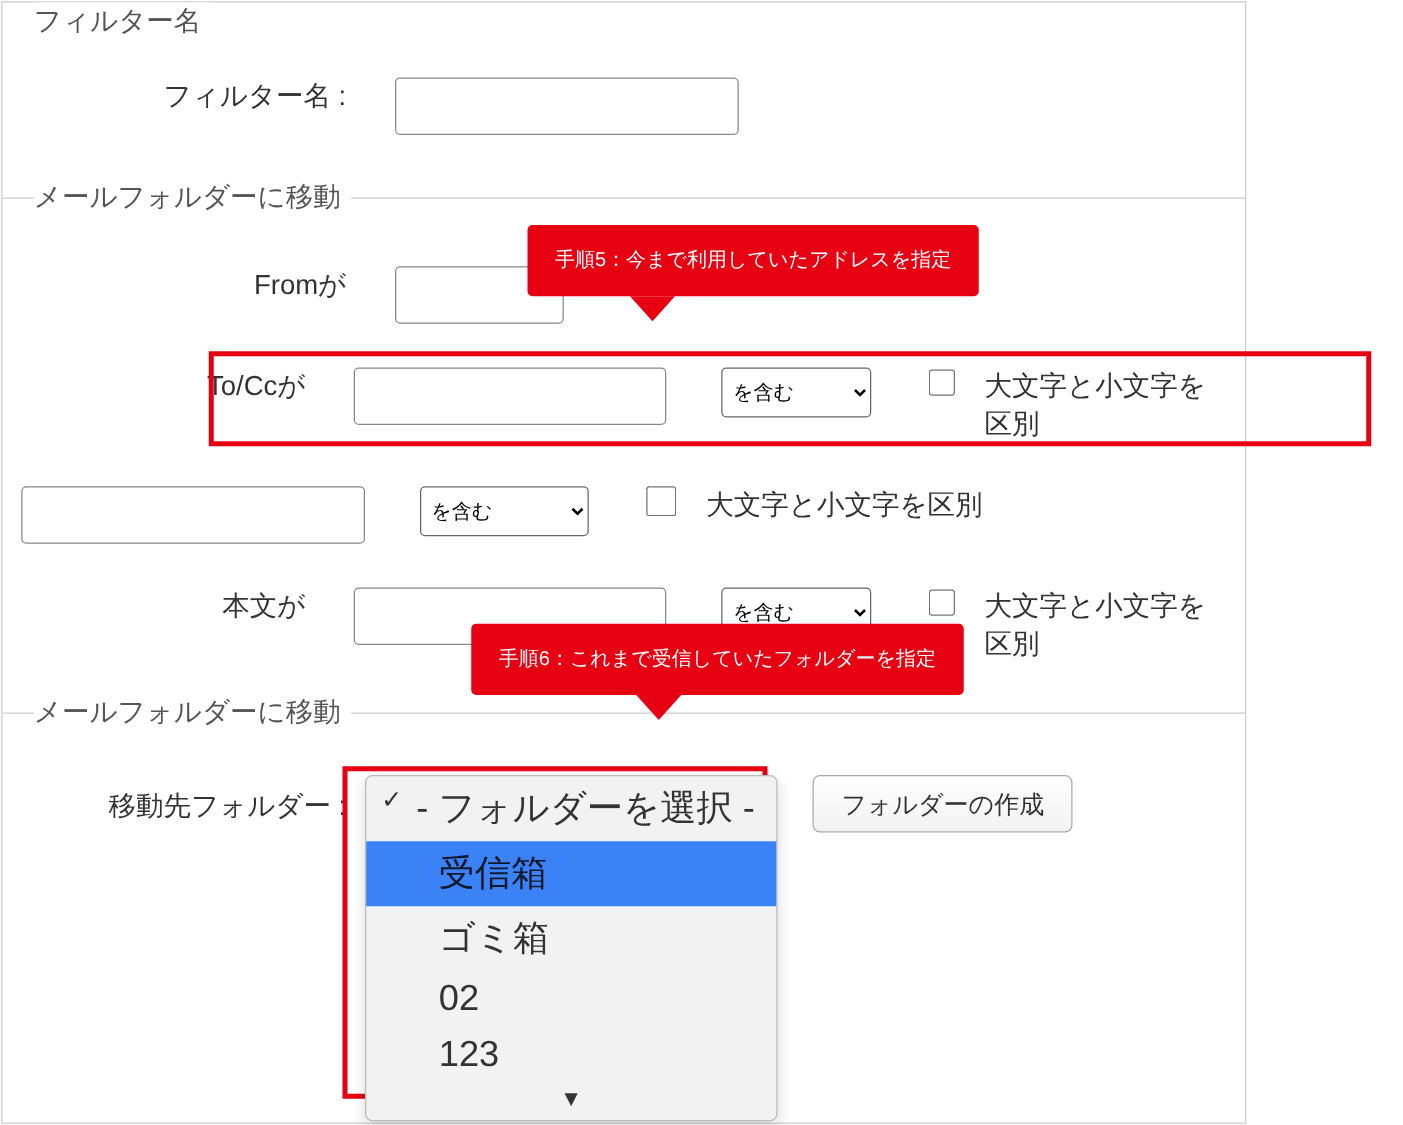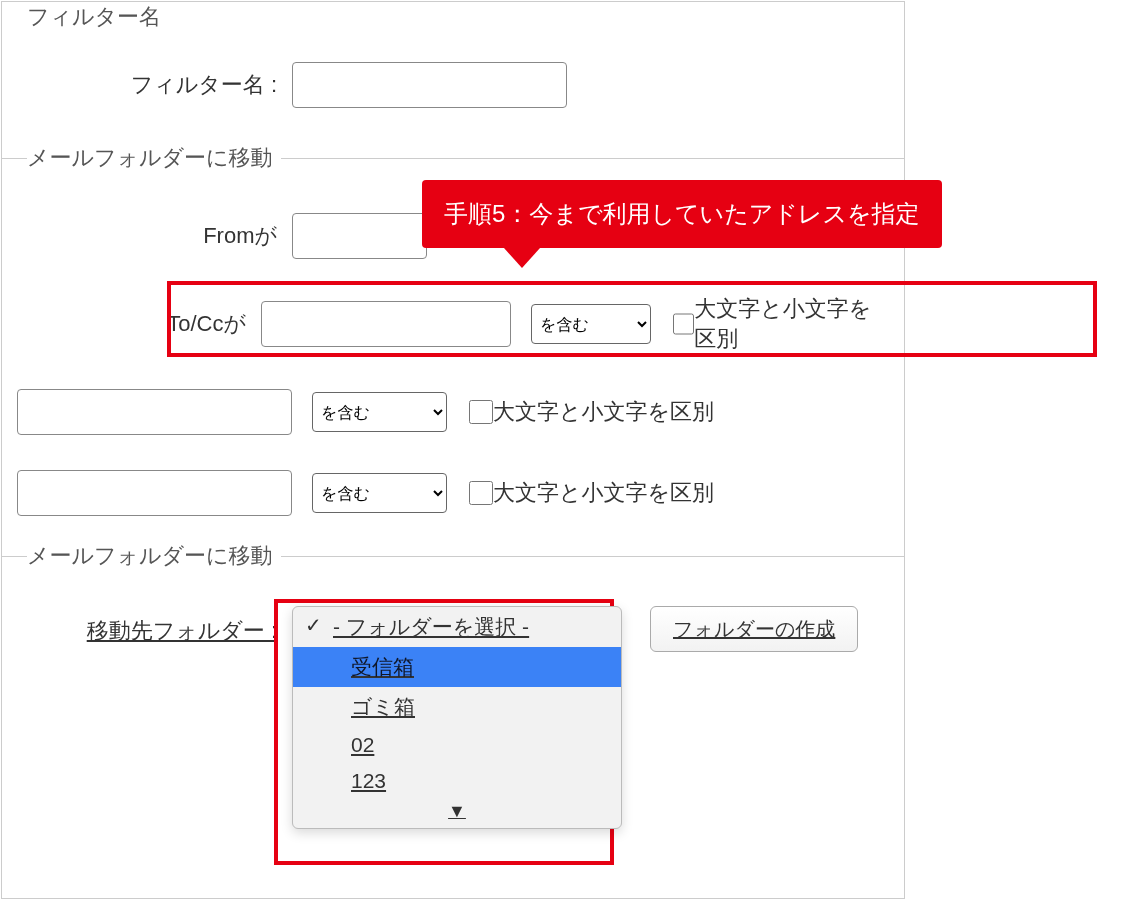--- a/index.html
+++ b/index.html
@@ -5,21 +5,21 @@
     * { box-sizing: border-box; margin: 0; padding: 0; }
     body {
       font-family: "Hiragino Sans", "Hiragino Kaku Gothic ProN", Meiryo, sans-serif;
       background: #fff;
       color: #333;
       font-size: 18px;
       padding: 0;
     }
     .container {
       border: 1px solid #ccc;
-      width: 904px;
+      width: 996px;
       height: 898px;
       margin: 1px;
       position: relative;
       padding-bottom: 40px;
     }
     fieldset {
       border: none;
       border-top: 1px solid #ccc;
       margin: 0;
       padding: 25px 15px 25px 15px;
@@ -27,23 +27,23 @@
     }
     legend {
       font-size: 22px;
       color: #555;
       padding: 0 8px 0 0;
       margin-left: 10px;
       background: #fff;
     }
     .form-row {
       display: flex;
-      align-items: center;
       margin-bottom: 35px;
       padding-left: 0;
+      gap: 24px;
     }
     .form-row:last-child { margin-bottom: 0; }
     .label-col {
       width: 275px;
       text-align: right;
       padding-right: 15px;
       font-size: 22px;
       color: #333;
     }
     .input-text {
@@ -79,21 +79,21 @@
     }
     .highlight-box {
       position: absolute;
       border: 4px solid #e60012;
       pointer-events: none;
     }
     .callout {
       position: absolute;
       background: #e60012;
       color: #fff;
-      font-size: 24px;
+      font-size: 16px;
       font-weight: 500;
       padding: 18px 22px;
       border-radius: 4px;
       z-index: 10;
       white-space: nowrap;
     }
     .callout-arrow {
       position: absolute;
       width: 0;
       height: 0;
@@ -119,21 +119,21 @@
       position: relative;
       width: 330px;
       background: #f2f2f2;
       border: 1px solid #bbb;
       border-radius: 6px;
       box-shadow: 0 4px 12px rgba(0,0,0,0.15);
       z-index: 5;
     }
     .dropdown-item {
       padding: 6px 14px 6px 40px;
-      font-size: 21px;
+      font-size: 29px;
       color: #333;
       position: relative;
       cursor: pointer;
     }
     .dropdown-item.checked::before {
       content: "✓";
       position: absolute;
       left: 12px;
       font-size: 20px;
       color: #333;
@@ -146,21 +146,20 @@
     .dropdown-scroll {
       text-align: center;
       font-size: 18px;
       padding: 2px 0 6px 0;
       color: #333;
     }
     .folder-row {
       display: flex;
       align-items: flex-start;
       padding-top: 10px;
-      text-decoration: underline;
     }
     .folder-label {
       width: 275px;
       text-align: right;
       padding-right: 15px;
       padding-top: 10px;
       font-size: 22px;
     }
   </style>
 </head>
@@ -203,28 +202,33 @@
     <div class="form-row">
       <input type="text" class="input-text" style="">
       <select class="select-contain">
         <option>を含む</option>
       </select>
       <input type="checkbox" class="checkbox" style="">
       <span class="checkbox-label">大文字と小文字を区別</span>
     </div>
 
     <div class="form-row" style="margin-bottom:15px;">
+      <div class="label-col">本文が</div>
       <input type="text" class="input-text" style="">
       <select class="select-contain">
         <option>を含む</option>
       </select>
       <input type="checkbox" class="checkbox" style="">
       <span class="checkbox-label">大文字と小文字を区別</span>
     </div>
 
+    <div class="callout" style="left:375px; top:326px;">
+      <span>手順6：これまで受信していたフォルダーを指定</span>
+      <div class="callout-arrow" style="left:150px;"></div>
+    </div>
   </fieldset>
 
   <fieldset style="position:relative;">
     <legend>メールフォルダーに移動</legend>
 
     <div class="folder-row">
       <div class="folder-label">移動先フォルダー :</div>
 
       <div class="dropdown-open">
         <div class="dropdown-item checked">- フォルダーを選択 -</div>

